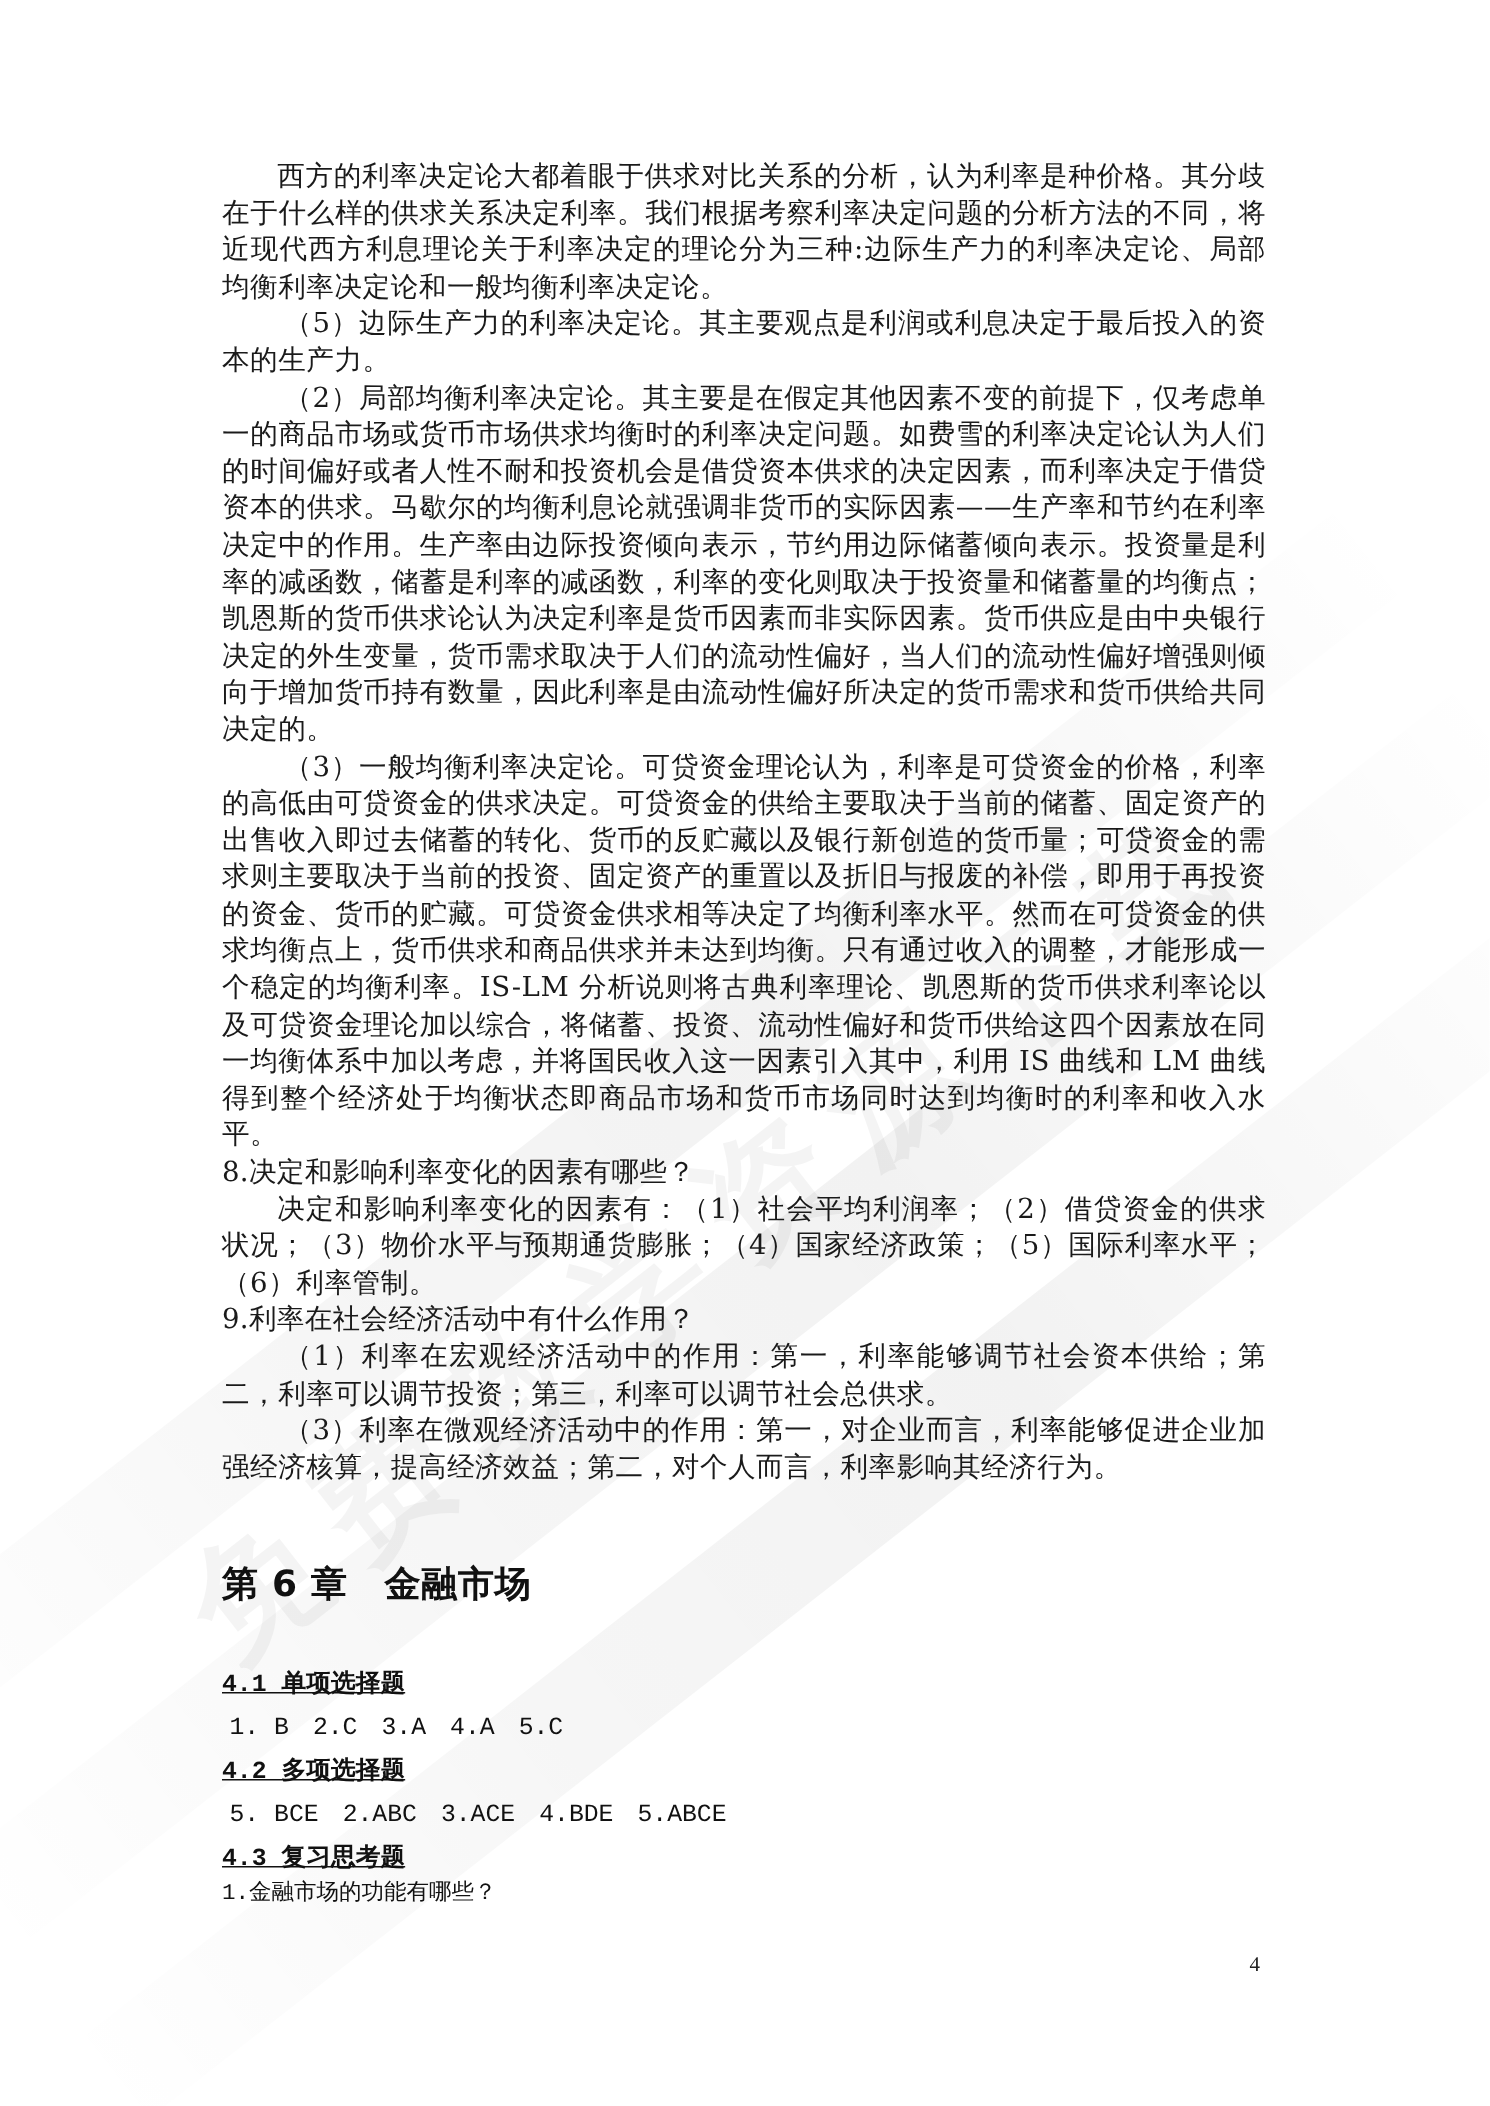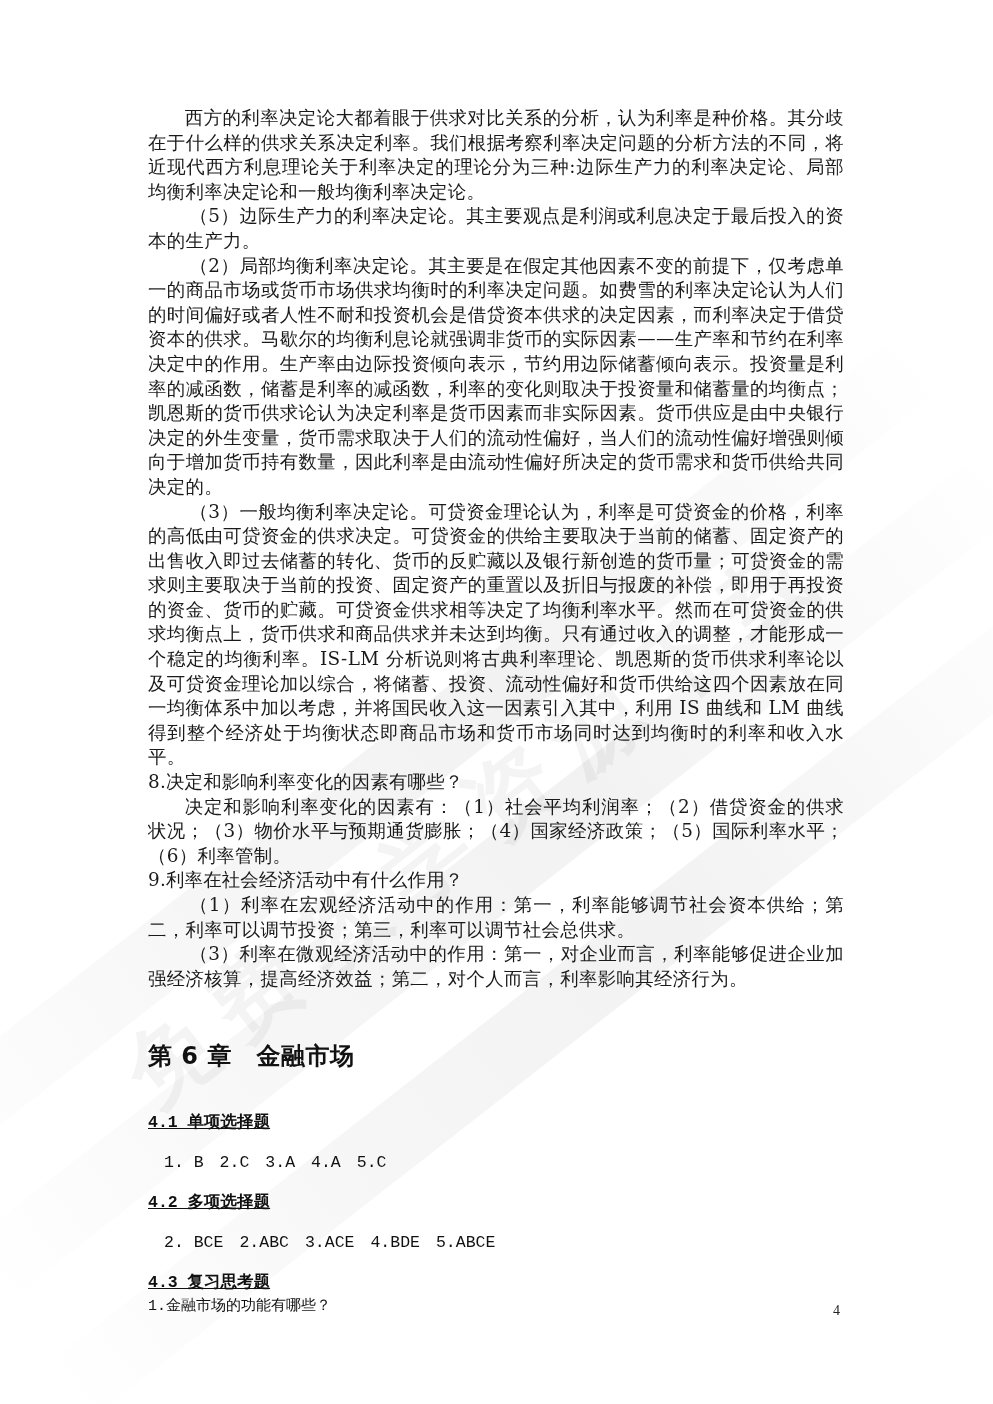--- a/index.html
+++ b/index.html
@@ -86,21 +86,21 @@
     font-size: 16.5px;
     font-weight: bold;
     text-decoration: underline;
     line-height: 24px;
     margin: 0;
     color: #111;
   }
   .ans-line {
     font-size: 16.5px;
     line-height: 24px;
-    margin: 16px;
+    margin: 5px;
     white-space: pre;
     color: #111;
   }
   .ans-line .sp { display: inline-block; width: 16px; }
   .question-last {
     font-size: 15px;
     line-height: 24px;
     margin: 0;
     color: #111;
   }
@@ -134,18 +134,18 @@
   <p class="p indent2">（1）利率在宏观经济活动中的作用：第一，利率能够调节社会资本供给；第二，利率可以调节投资；第三，利率可以调节社会总供求。</p>
   <p class="p indent2">（3）利率在微观经济活动中的作用：第一，对企业而言，利率能够促进企业加强经济核算，提高经济效益；第二，对个人而言，利率影响其经济行为。</p>
 </div>
 
 <div class="chapter">第 6 章　金融市场</div>
 
 <div class="answers">
   <p class="sec-title">4.1 单项选择题</p>
   <p class="ans-line"><span>1. B</span><span class="sp"></span><span>2.C</span><span class="sp"></span><span>3.A</span><span class="sp"></span><span>4.A</span><span class="sp"></span><span>5.C</span></p>
   <p class="sec-title">4.2 多项选择题</p>
-  <p class="ans-line"><span>2. BCE</span><span class="sp"></span><span>2.ABC</span><span class="sp"></span><span>3.ACE</span><span class="sp"></span><span>4.BDE</span><span class="sp"></span><span>5.ABCE</span></p>
+  <p class="ans-line"><span>5. BCE</span><span class="sp"></span><span>2.ABC</span><span class="sp"></span><span>3.ACE</span><span class="sp"></span><span>4.BDE</span><span class="sp"></span><span>5.ABCE</span></p>
   <p class="sec-title">4.3 复习思考题</p>
   <p class="question-last">1.金融市场的功能有哪些？</p>
 </div>
 
 <div class="page-number">4</div>
 
 </body></html>

